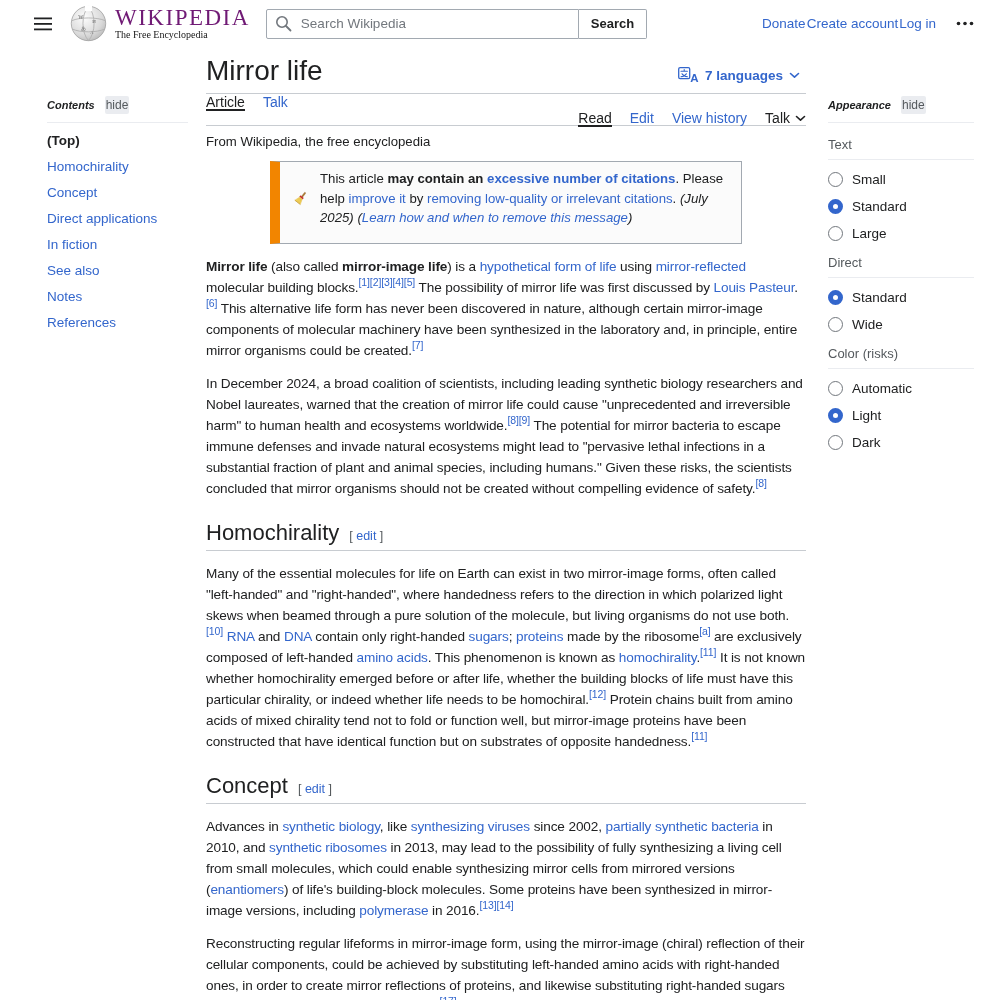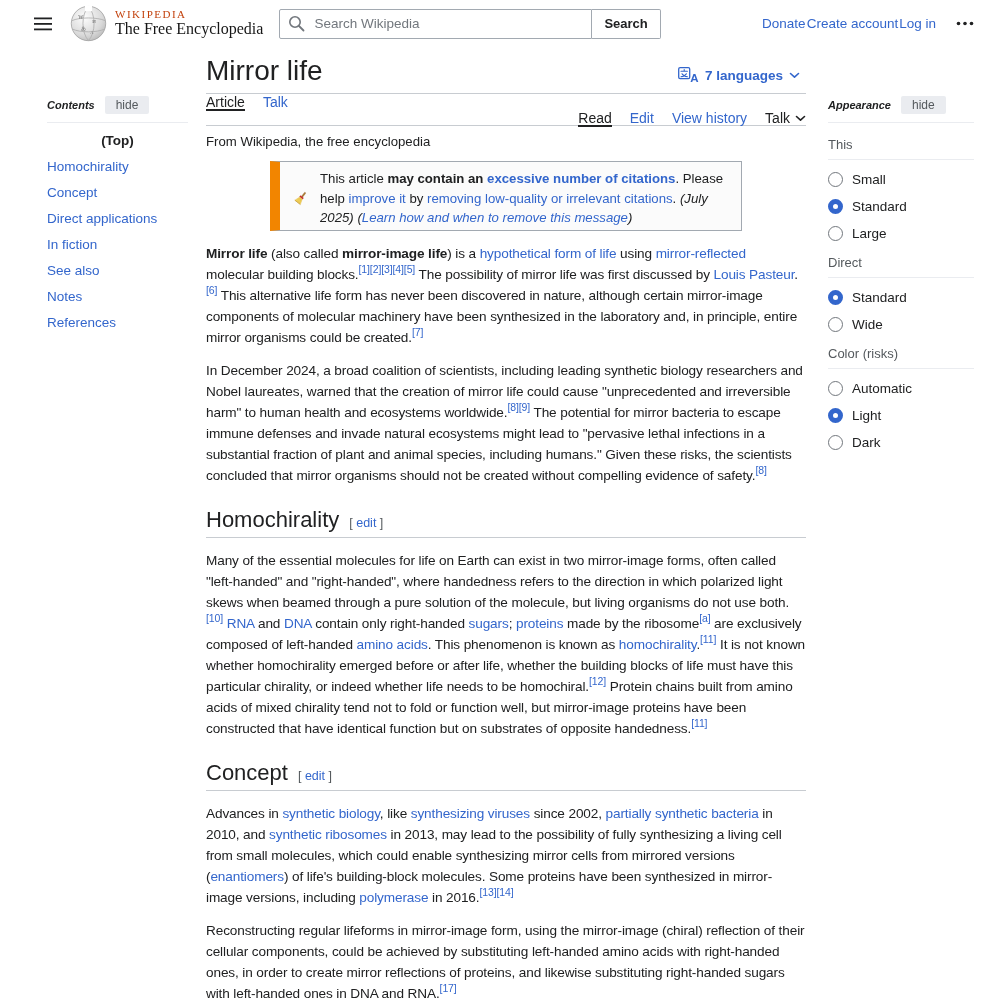--- a/index.html
+++ b/index.html
@@ -6,58 +6,58 @@
   html, body { margin:0; padding:0; width:1000px; height:1000px; overflow:hidden;
     background:#fff; color:#202122;
     font-family:"Liberation Sans","DejaVu Sans",sans-serif; }
   a { color:#3366cc; text-decoration:none; cursor:pointer; }
 
   
   .site-header { height:47px; display:flex; align-items:center; padding:0 22px 0 30px; }
   .menu-btn { background:none; border:none; padding:4px; margin-right:14px; cursor:pointer; display:flex; }
   .logo-wrap { display:flex; align-items:center; cursor:pointer; }
   .wordmark { margin-left:8px; font-family:"Liberation Serif","DejaVu Serif",serif; line-height:1.05; }
-  .wordmark .wm-title { font-size:11px; letter-spacing:1.5px; color:#c2410c; }
-  .wordmark .wm-sub { font-size:16px; color:#161616; }
+  .wordmark .wm-title { font-size:23px; letter-spacing:1.5px; color:#701a75; }
+  .wordmark .wm-sub { font-size:10px; color:#161616; }
   .search-wrap { display:flex; margin-left:16px; height:30px; }
   .search-box { display:flex; align-items:center; width:313px; border:1px solid #a2a9b1; border-radius:2px 0 0 2px; padding:0 8px; }
   .search-box input { border:none; outline:none; width:100%; font-size:13.5px; color:#202122;
     font-family:inherit; background:transparent; }
   .search-box input::placeholder { color:#72777d; }
   .search-btn { border:1px solid #a2a9b1; border-left:none; border-radius:0 2px 2px 0;
     background:#fff; font-weight:bold; font-size:13px; color:#202122; padding:0 12px; cursor:pointer; font-family:inherit; }
   .header-right { margin-left:auto; display:flex; align-items:center; gap:16px; font-size:13.5px; }
   .more-btn { background:none; border:none; cursor:pointer; display:flex; padding:4px; }
 
   
   .layout { display:grid; grid-template-columns:159px 600px auto; padding-left:47px; }
   .toc { padding-top:49px; padding-right:18px; font-size:13.5px; }
   .panel-head { display:flex; align-items:center; gap:10px; padding-bottom:8px; border-bottom:1px solid #eaecf0; }
   .panel-title { font-weight:bold; font-size:11px;font-style:italic; }
-  .chip { background:#eaecf0; border:none; border-radius:2px; color:#54595d; font-size:12px; padding:2px 11px; cursor:pointer; font-family:inherit; }
+  .chip { background:#eaecf0; border:none; border-radius:2px; color:#54595d; font-size:12px; padding:2px 1px; cursor:pointer; font-family:inherit; }
   .toc-item { margin-top:9px; line-height:13px; padding:2px 0; color:#3366cc; cursor:pointer; }
-  .toc-item.active { color:#202122; font-weight:bold;text-align:center; }
+  .toc-item.active { color:#202122; font-weight:bold; }
 
   
   .main { width:600px; }
   .title-row { display:flex; align-items:flex-end; justify-content:space-between;
     margin-top:8px; padding-bottom:6px; border-bottom:1px solid #c8ccd1; }
   h1.page-title { margin:0; font-size:28px; font-weight:400; line-height:1.15; }
   .lang-btn { display:flex; align-items:center; gap:6px; color:#3366cc; font-weight:bold; font-size:13.5px;
     background:none; border:none; cursor:pointer; font-family:inherit; padding-bottom:4px; }
   .tab-bar { display:flex; align-items:stretch; border-bottom:1px solid #c8ccd1; font-size:14px; height:32px;flex-direction:column; }
   .tab { display:flex; align-items:center; gap:5px; margin-right:18px; color:#3366cc; cursor:pointer; position:relative; }
   .tab.active { color:#202122; }
   .tab.active::after { content:""; position:absolute; left:0; right:0; bottom:-1px; height:2px; background:#202122; }
   .tab.dropdown { color:#202122; margin-right:0; }
   .tabs-right { margin-left:auto; display:flex; }
   .site-sub { font-size:13.2px; margin-top:8px; color:#202122; }
 
   .ambox { width:472px; margin:12px auto 0; background:#fbfbfb; border:1px solid #a2a9b1;
-    border-left:10px solid #f28500; display:flex; align-items:center; gap:12px; padding:7px 12px 2px 14px; }
+    border-left:10px solid #f28500; display:flex; align-items:center; gap:12px; padding:7px 12px 15px 14px; }
   .ambox-text { font-size:13.2px; line-height:19.5px; }
   .article-body p { margin:12px 0 0; font-size:13.6px; line-height:21px; letter-spacing:-0.12px; }
   sup.ref { font-size:10.5px; line-height:0; color:#3366cc; cursor:pointer; }
   .section-heading { display:flex; align-items:baseline; gap:10px; margin-top:21px;
     padding-bottom:4px; border-bottom:1px solid #c8ccd1; }
   .section-heading h2 { margin:0; font-size:22px; font-weight:400; }
   .editsection { font-size:12.5px; color:#54595d; }
 
   
   .appearance { margin-left:22px; padding-top:49px; width:146px; font-size:13.5px; }
@@ -220,21 +220,21 @@
       </div>
   </main>
 
   <aside class="appearance">
     <div class="panel-head">
       <span class="panel-title">Appearance</span>
       <button class="chip">hide</button>
     </div>
     <div>
         <div class="ap-section">
-          <div class="ap-label">This</div>
+          <div class="ap-label">Text</div>
           <label class="ap-option">
             <span class="radio"></span>
             <span>Small</span>
           </label>
           <label class="ap-option">
             <span class="radio on"></span>
             <span>Standard</span>
           </label>
           <label class="ap-option">
             <span class="radio"></span>

